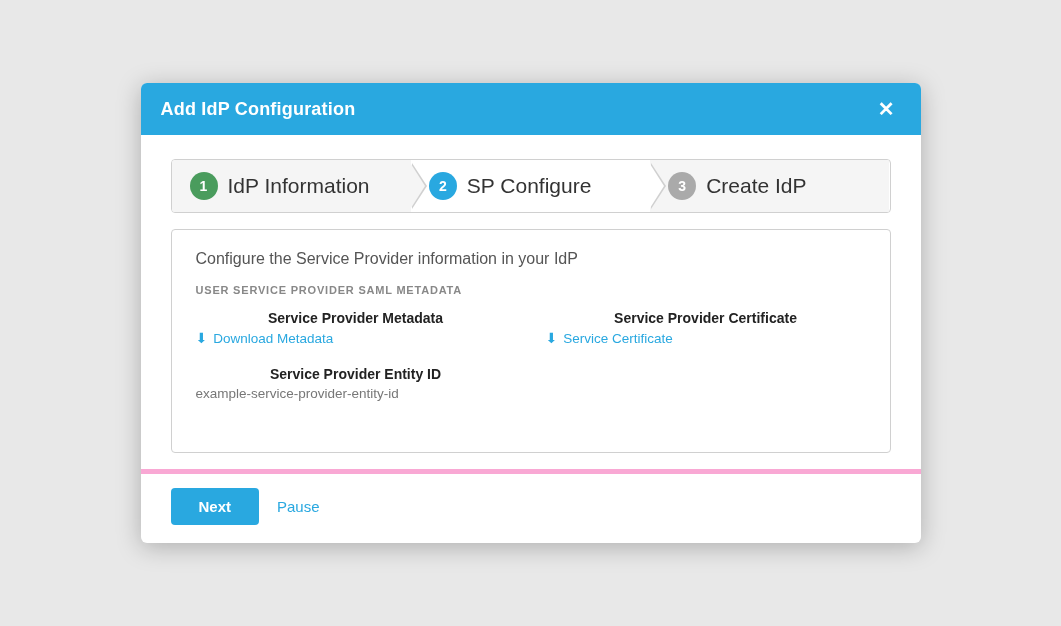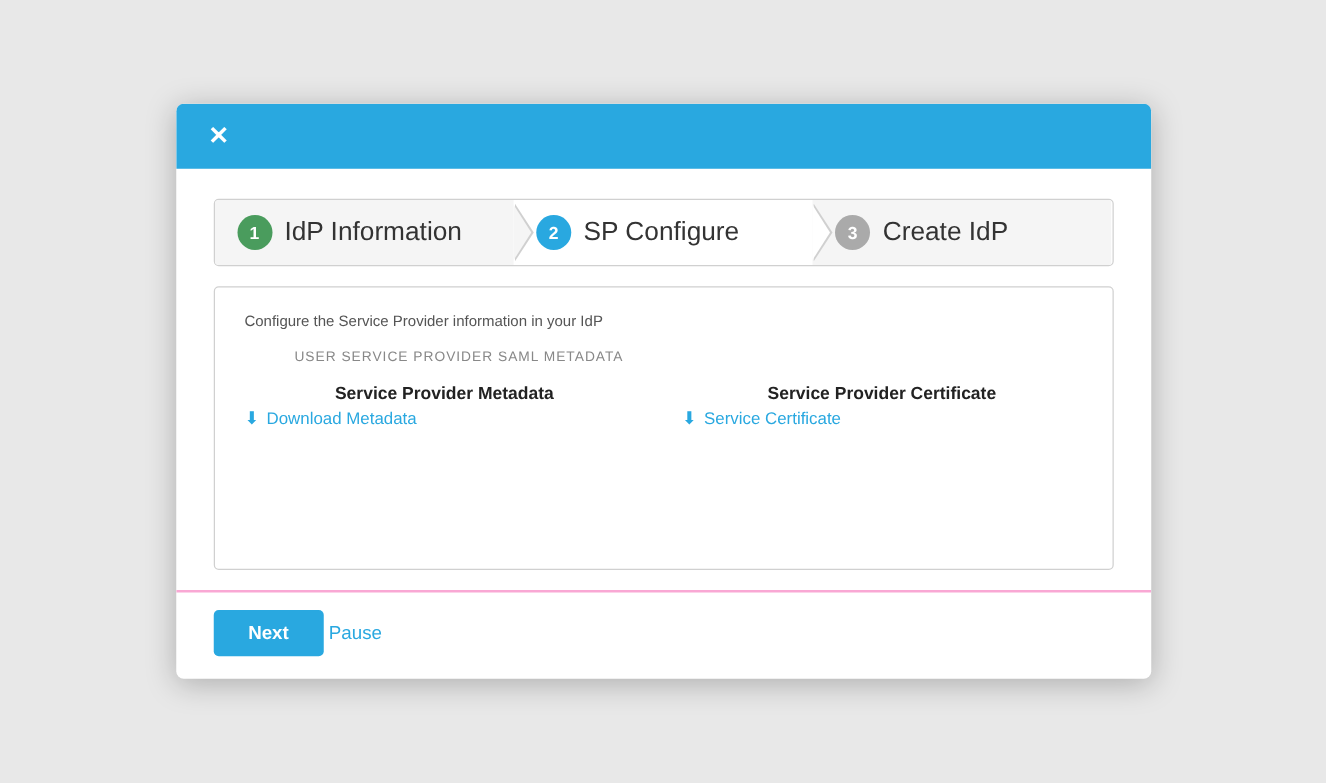--- a/index.html
+++ b/index.html
@@ -126,31 +126,30 @@
     }
     
     .content-area {
       border: 1px solid #d0d0d0;
       border-radius: 4px;
       padding: 20px 24px;
       flex: 1;
     }
     .content-description {
       color: #555;
-      font-size: 12px;
+      font-size: 16px;
       margin-bottom: 16px;
     }
     .section-label {
       color: #888;
       font-size: 11px;
-      font-weight: 400;
+      font-weight: 700;
       letter-spacing: 0.8px;
       text-transform: uppercase;
       margin-bottom: 14px;
-      margin-left: 40px;
     }
     .metadata-grid {
       display: grid;
       grid-template-columns: 1fr 1fr;
       gap: 20px 30px;
     }
     .metadata-item {}
     .metadata-item-title {
       font-weight: 700;
       font-size: 14px;
@@ -173,21 +172,22 @@
     }
     .metadata-value {
       color: #777;
       font-size: 13.5px;
     }
     
     .modal-footer {
       padding: 14px 30px 18px 30px;
       display: flex;
       align-items: center;
-      border-top: 2px solid #f9a8d4;
+      gap: 14px;
+      border-top: 5px solid #f9a8d4;
       flex-shrink: 0;
     }
     .btn-next {
       background: #29a8e0;
       color: #fff;
       border: none;
       border-radius: 4px;
       padding: 10px 28px;
       font-size: 15px;
       font-weight: 600;
@@ -202,20 +202,21 @@
       cursor: pointer;
       padding: 10px 4px;
     }
   </style>
 </head>
 <body>
 
 <div class="modal">
 
   <div class="modal-header">
+    <span class="modal-header-title">Add IdP Configuration</span>
     <button class="modal-close">✕</button>
   </div>
 
   <div class="modal-body">
 
     <div class="stepper">
       <div class="step">
         <div class="step-number green">1</div>
         <span class="step-label">IdP Information</span>
       </div>
@@ -245,20 +246,24 @@
 
         <div class="metadata-item">
           <div class="metadata-item-title">Service Provider Certificate</div>
           <a class="metadata-link">
             <span class="download-icon">⬇</span>
             <span>Service Certificate</span>
           </a>
         </div>
 
 
+        <div class="metadata-item">
+          <div class="metadata-item-title">Service Provider Entity ID</div>
+          <div class="metadata-value">example-service-provider-entity-id</div>
+        </div>
       </div>
     </div>
   </div>
 
   <div class="modal-footer">
     <button class="btn-next">Next</button>
     <button class="btn-pause">Pause</button>
   </div>
 </div>
 

